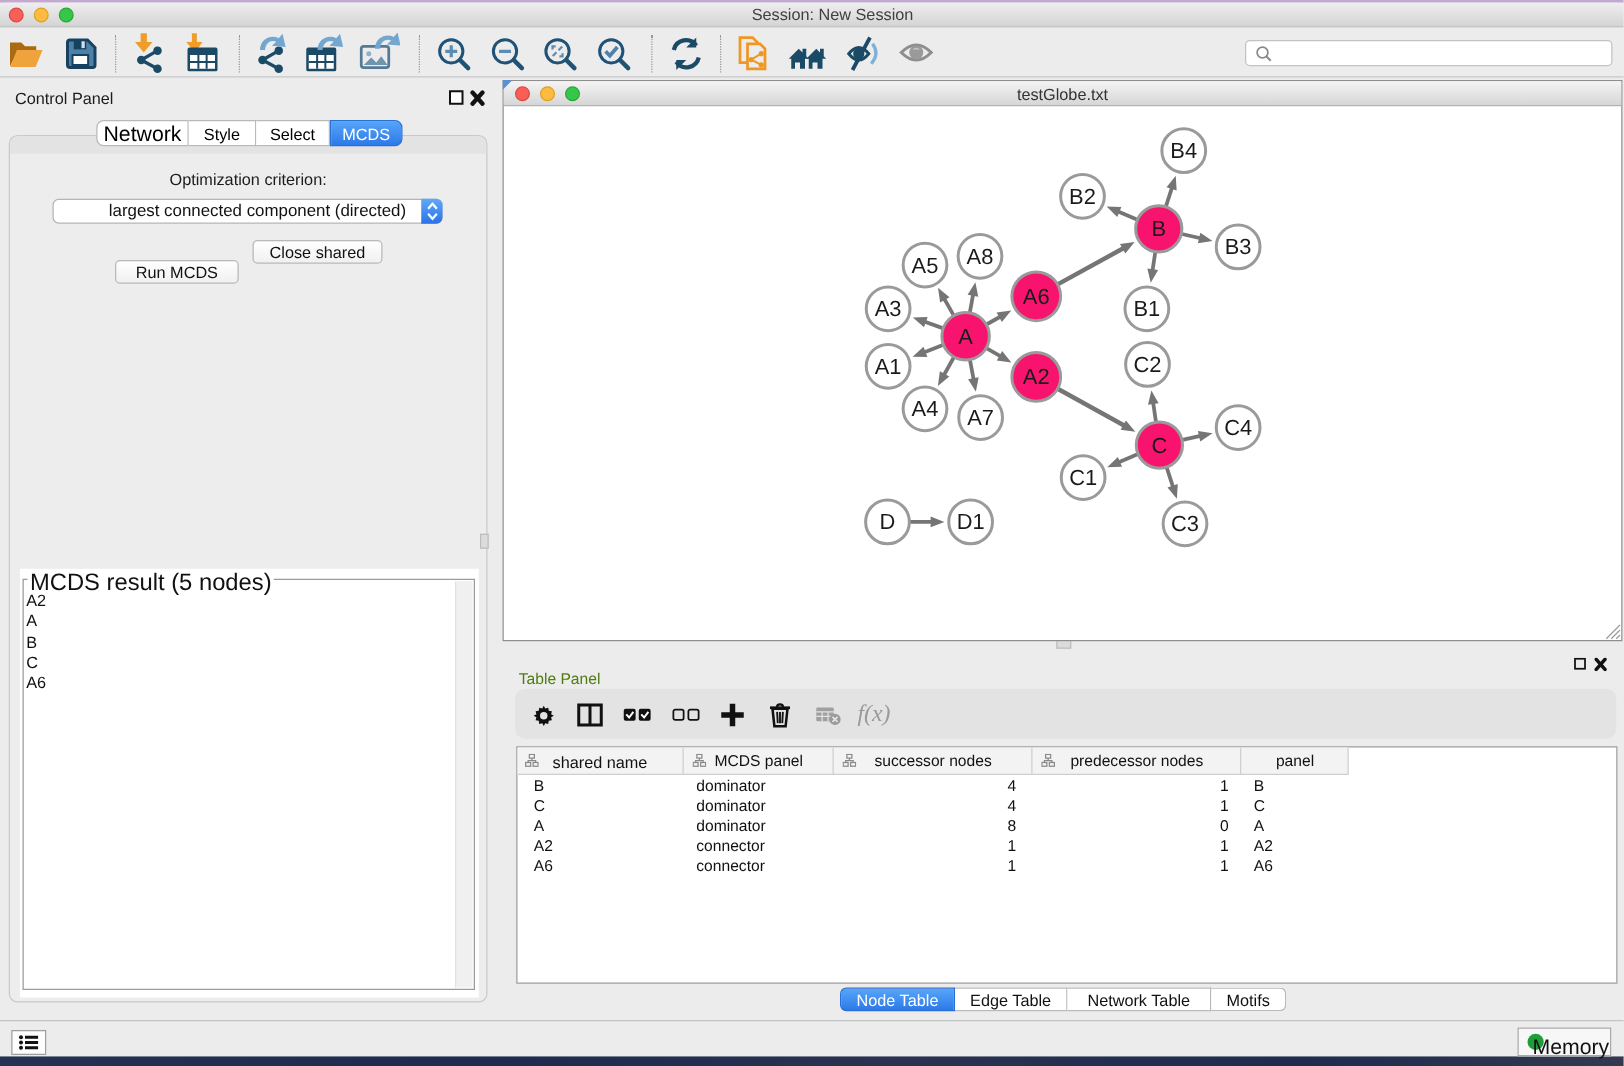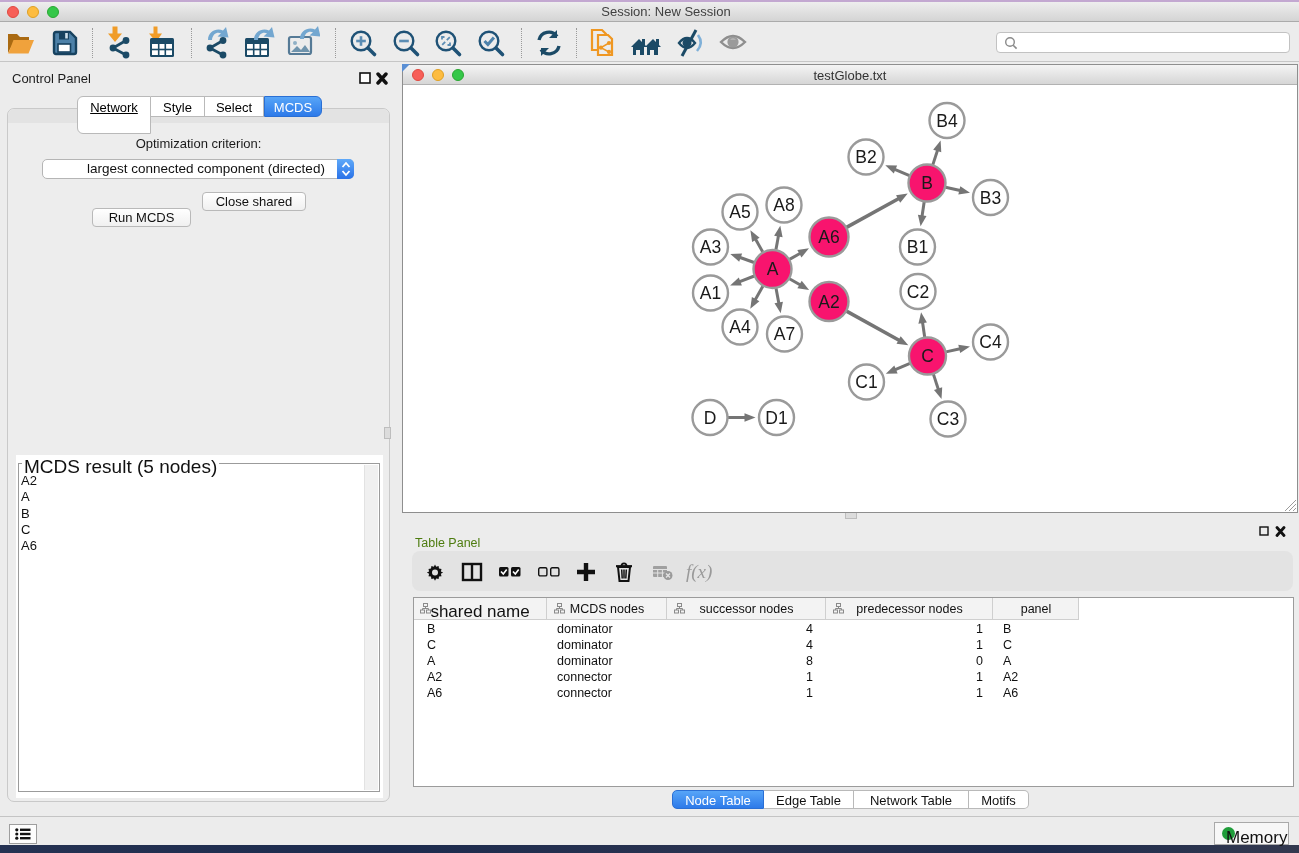--- a/index.html
+++ b/index.html
@@ -134,21 +134,21 @@
     <circle cx="6" cy="6" r="4.3" fill="none" stroke="#8a8a8a" stroke-width="1.4"></circle>
     <line x1="9.2" y1="9.2" x2="12.6" y2="12.6" stroke="#8a8a8a" stroke-width="1.6"></line>
   </svg>
 <div class="abs" style="left:12px;top:71px;font-size:13px;color:#1c1c1c;">Control Panel</div>
 <svg class="abs" style="left:359px;top:72px;" width="30" height="13" viewBox="0 0 30 13">
     <rect x="1" y="1" width="10" height="10" fill="#fff" stroke="#111" stroke-width="1.6"></rect>
     <path d="M19 2 L27 11 M27 2 L19 11" stroke="#111" stroke-width="3.4" stroke-linecap="round"></path>
   </svg>
 <div class="abs" style="left:7px;top:108px;width:383px;height:694px;background:#ededed;border:1px solid #c9c9c9;border-radius:7px;"></div>
 <div class="abs" style="left:8px;top:109px;width:381px;height:14px;background:#e3e3e3;border-radius:7px 7px 0 0;"></div>
-<div style="height:38px;font-size:13px;text-align:center;line-height:21px;background:#fff;border:1px solid #b9b9b9;position:absolute;top:96px;left:77px;width:74px;border-radius:6px 0 0 6px;text-decoration:underline;">Network</div>
+<div style="height:21px;font-size:17px;text-align:center;line-height:21px;background:#fff;border:1px solid #b9b9b9;position:absolute;top:96px;left:77px;width:74px;border-radius:6px 0 0 6px;">Network</div>
 <div style="height:21px;font-size:13px;text-align:center;line-height:21px;background:#fff;border:1px solid #b9b9b9;position:absolute;top:96px;left:151px;width:54px;border-left:none;">Style</div>
 <div style="height:21px;font-size:13px;text-align:center;line-height:21px;background:#fff;border:1px solid #b9b9b9;position:absolute;top:96px;left:205px;width:59px;border-left:none;">Select</div>
 <div style="height:21px;font-size:13px;text-align:center;line-height:21px;background:#fff;border:1px solid #b9b9b9;position:absolute;top:96px;left:264px;width:58px;border-radius:0 6px 6px 0;border:1px solid #2a6fd4;background:linear-gradient(#57a5f8,#2d7ae9);color:#fff;">MCDS</div>
 <div class="abs" style="left:8px;top:136px;width:381px;text-align:center;font-size:13px;color:#1c1c1c;">Optimization criterion:</div>
 <div class="abs" style="left:42px;top:159px;width:312px;height:20px;background:#fff;border:1px solid #b5b5b5;border-radius:5px;"></div>
 <div class="abs" style="left:55px;top:161px;font-size:13.5px;color:#111;padding-left:32px;">largest connected component (directed)</div>
 <div class="abs" style="left:337px;top:159px;width:17px;height:20px;background:linear-gradient(#5fa9f9,#2a72e8);border-radius:0 5px 5px 0;"></div>
 <svg class="abs" style="left:340px;top:161px;" width="12" height="16" viewBox="0 0 12 16">
     <path d="M2.5 6 L6 2 L9.5 6" fill="none" stroke="#fff" stroke-width="1.8"></path>
     <path d="M2.5 10 L6 14 L9.5 10" fill="none" stroke="#fff" stroke-width="1.8"></path>
@@ -309,29 +309,29 @@
 <div class="abs" style="left:686px;top:561px;font-family:'Liberation Serif',serif;font-style:italic;font-size:19px;color:#9a9a9a;">f(x)</div>
 <div class="abs" style="left:413px;top:597px;width:881px;height:190px;background:#fff;border:1px solid #9b9b9b;"></div>
 <div class="abs" style="left:414px;top:598px;width:665px;height:22px;background:#f3f3f3;border-bottom:1px solid #cfcfcf;"></div>
 <div class="abs" style="left:413px;top:598px;width:134px;height:22px;border-right:1px solid #cfcfcf;"></div>
 <svg class="abs" style="left:420px;top:603px;" width="11" height="11" viewBox="0 0 11 11">
     <rect x="3.5" y="0.5" width="4" height="3" fill="none" stroke="#8a8a8a"></rect>
     <rect x="0.5" y="7" width="4" height="3" fill="none" stroke="#8a8a8a"></rect>
     <rect x="6.5" y="7" width="4" height="3" fill="none" stroke="#8a8a8a"></rect>
     <path d="M5.5 3.5 v2 M2.5 7 v-1.5 h6 V7" fill="none" stroke="#8a8a8a"></path>
   </svg>
-<div class="abs" style="left:413px;top:602px;width:134px;text-align:center;font-size:17px;color:#111;">shared name</div>
+<div class="abs" style="left:413px;top:602px;width:134px;text-align:center;font-size:13px;color:#111;">shared name</div>
 <div class="abs" style="left:547px;top:598px;width:120px;height:22px;border-right:1px solid #cfcfcf;"></div>
 <svg class="abs" style="left:554px;top:603px;" width="11" height="11" viewBox="0 0 11 11">
     <rect x="3.5" y="0.5" width="4" height="3" fill="none" stroke="#8a8a8a"></rect>
     <rect x="0.5" y="7" width="4" height="3" fill="none" stroke="#8a8a8a"></rect>
     <rect x="6.5" y="7" width="4" height="3" fill="none" stroke="#8a8a8a"></rect>
     <path d="M5.5 3.5 v2 M2.5 7 v-1.5 h6 V7" fill="none" stroke="#8a8a8a"></path>
   </svg>
-<div class="abs" style="left:547px;top:602px;width:120px;text-align:center;font-size:12.5px;color:#111;">MCDS nodes</div>
+<div class="abs" style="left:547px;top:602px;width:120px;text-align:center;font-size:12.5px;color:#111;">MCDS panel</div>
 <div class="abs" style="left:667px;top:598px;width:159px;height:22px;border-right:1px solid #cfcfcf;"></div>
 <svg class="abs" style="left:674px;top:603px;" width="11" height="11" viewBox="0 0 11 11">
     <rect x="3.5" y="0.5" width="4" height="3" fill="none" stroke="#8a8a8a"></rect>
     <rect x="0.5" y="7" width="4" height="3" fill="none" stroke="#8a8a8a"></rect>
     <rect x="6.5" y="7" width="4" height="3" fill="none" stroke="#8a8a8a"></rect>
     <path d="M5.5 3.5 v2 M2.5 7 v-1.5 h6 V7" fill="none" stroke="#8a8a8a"></path>
   </svg>
 <div class="abs" style="left:667px;top:602px;width:159px;text-align:center;font-size:12.5px;color:#111;">successor nodes</div>
 <div class="abs" style="left:826px;top:598px;width:167px;height:22px;border-right:1px solid #cfcfcf;"></div>
 <svg class="abs" style="left:833px;top:603px;" width="11" height="11" viewBox="0 0 11 11">

